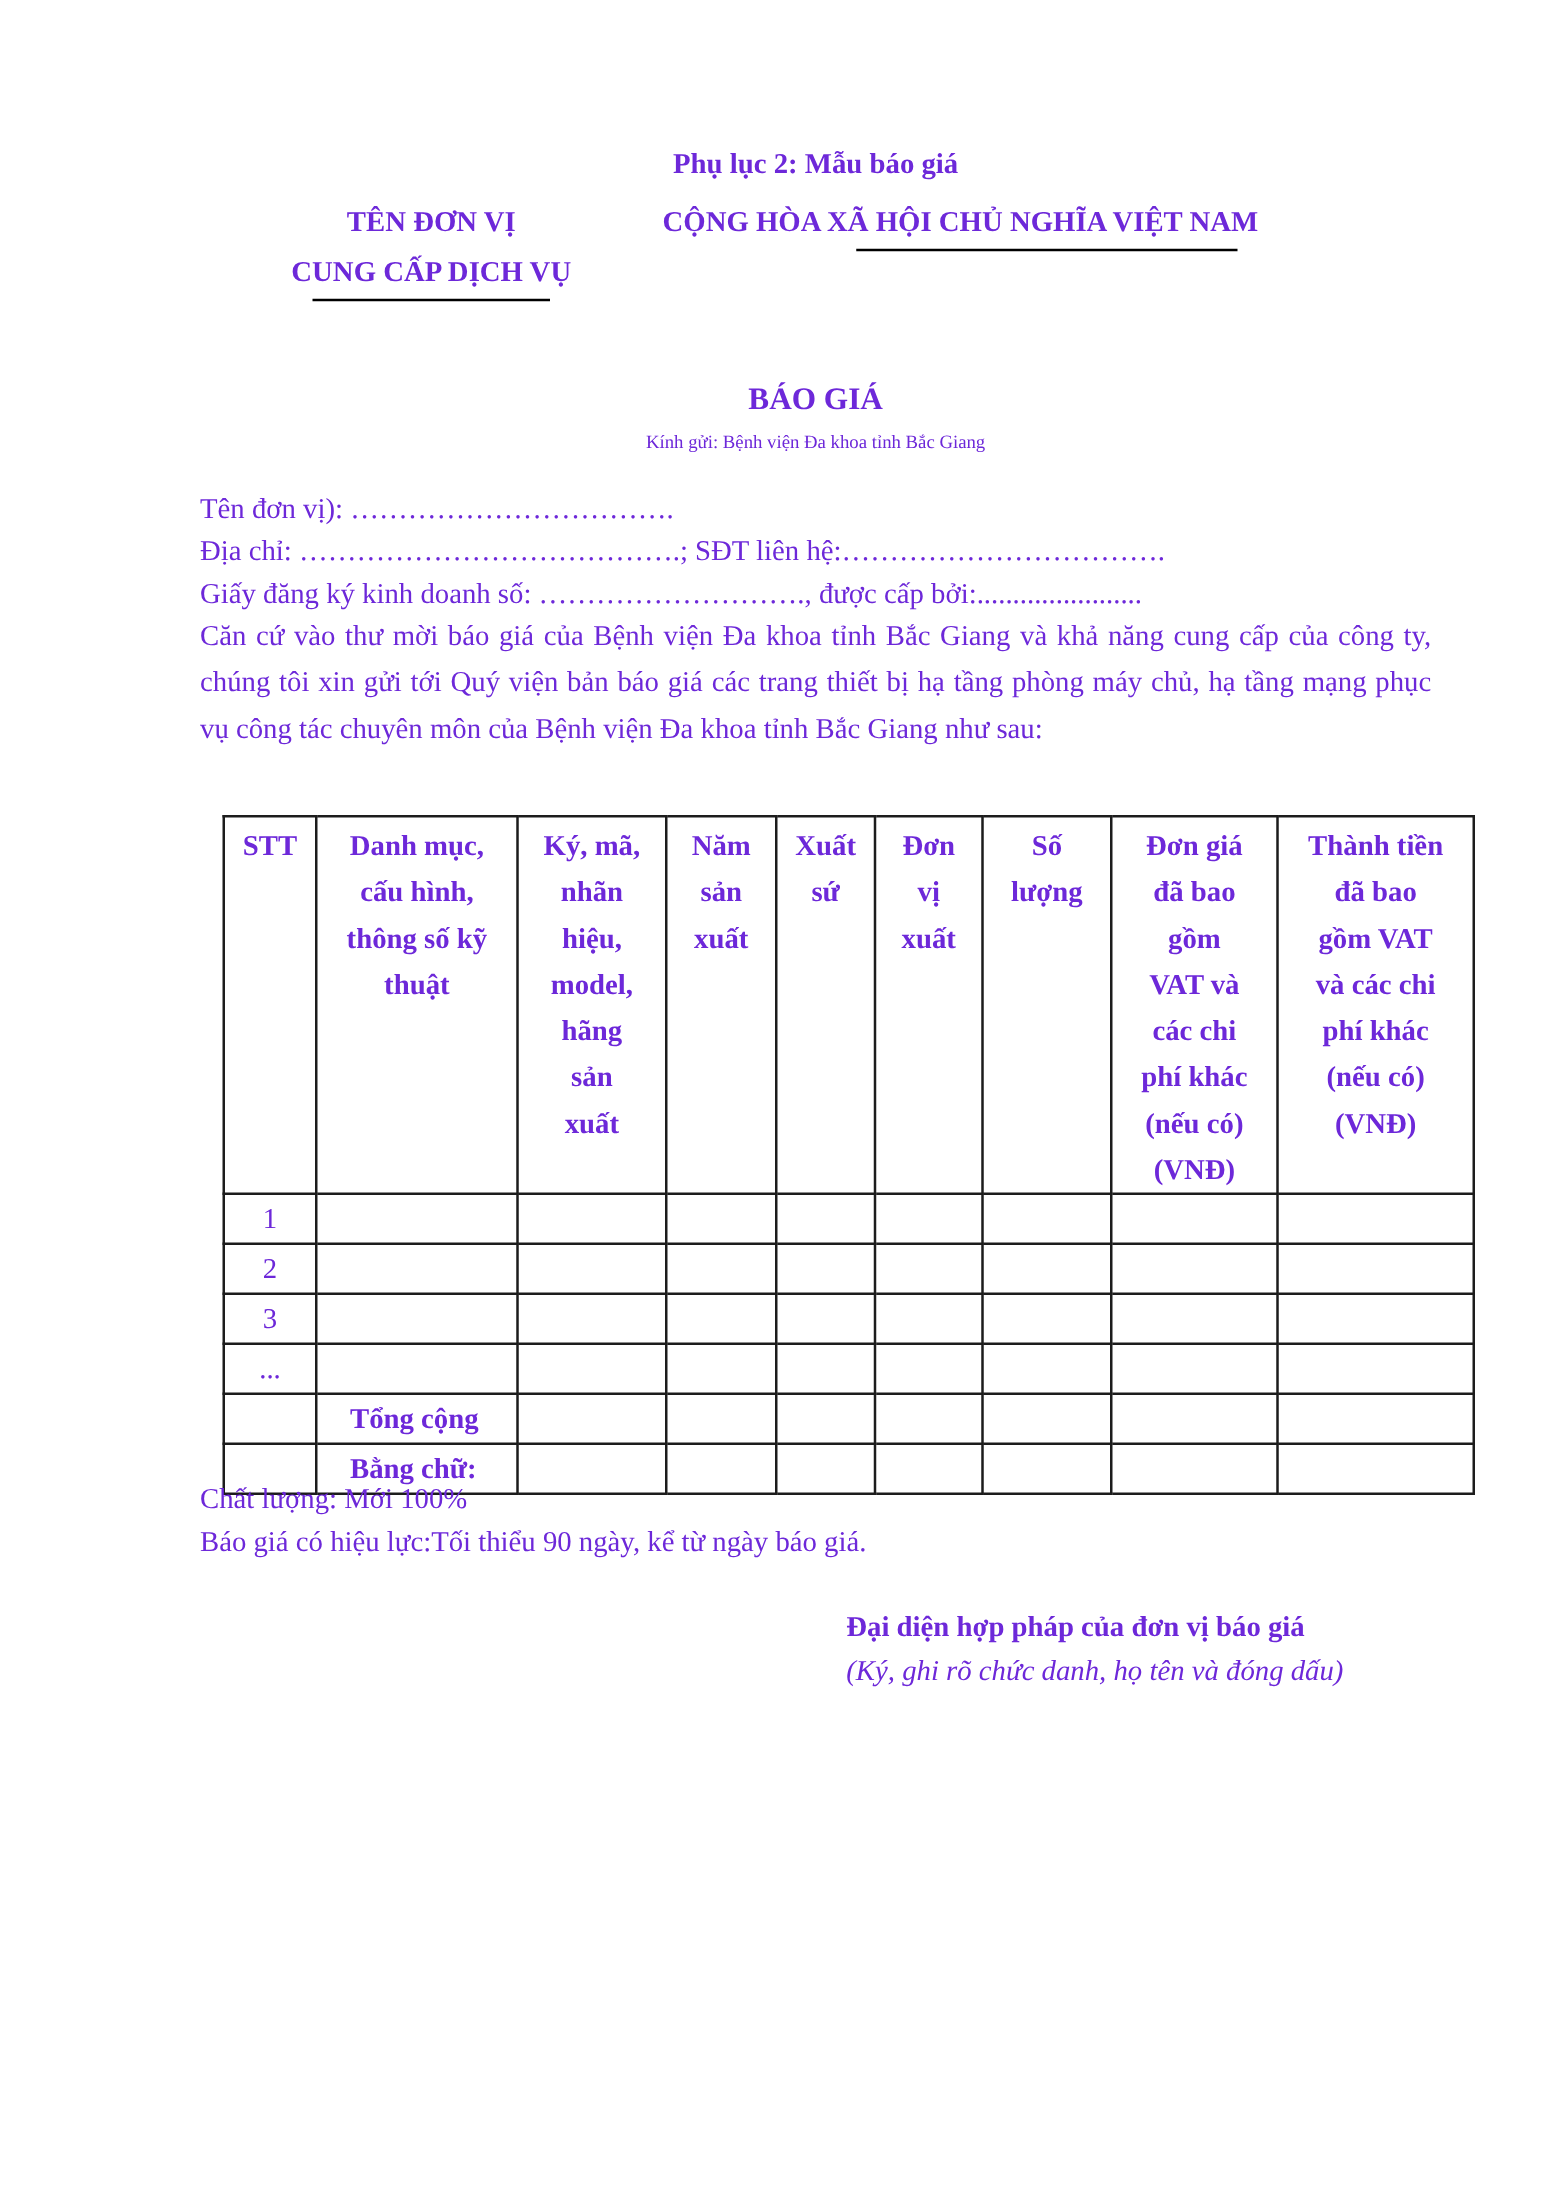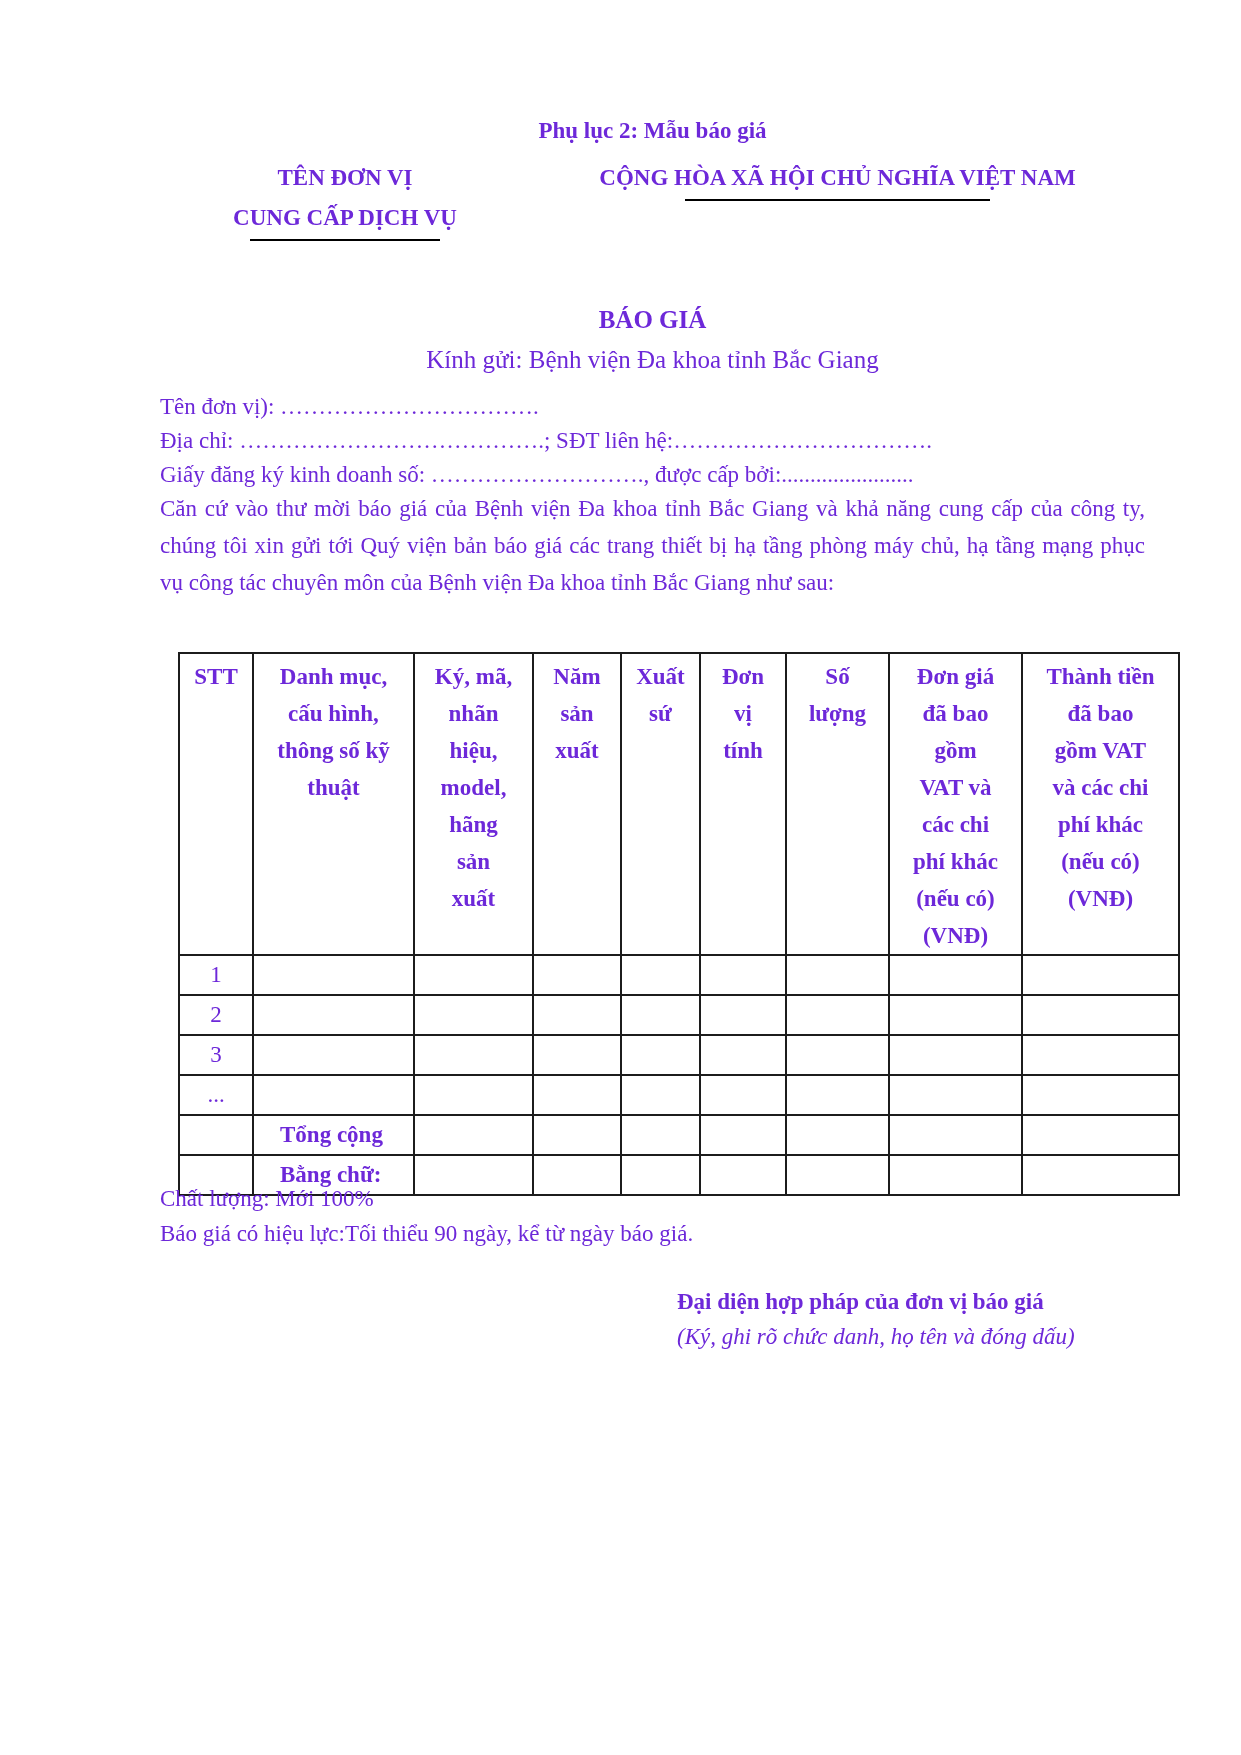--- a/index.html
+++ b/index.html
@@ -21,35 +21,35 @@
     font-weight: bold;
     font-size: 23px;
   }
 
   .letterhead {
     position: absolute;
     top: 158px; left: 160px; width: 985px;
     display: flex;
   }
   .lh-left  { width: 370px; text-align: center; }
-  .lh-right { flex: 1; text-align: center; }
+  .lh-right { flex: 1; }
   .lh-line  { font-weight: bold; font-size: 23px; line-height: 40px; white-space: nowrap; }
   .u-line   { height: 0; border-bottom: 2px solid #000; margin: 1px auto 0 auto; }
   .u-left   { width: 190px; }
   .u-right  { width: 305px; }
 
   .doc-title {
     position: absolute;
     top: 306px; left: 160px; width: 985px;
     text-align: center; font-weight: bold; font-size: 25px;
   }
   .recipient {
     position: absolute;
     top: 346px; left: 160px; width: 985px;
-    text-align: center; font-size: 25px;
+    text-align: center; font-size: 15px;
   }
 
   .form-lines {
     position: absolute;
     top: 390px; left: 160px; width: 990px;
     font-size: 23px; line-height: 34px;
     white-space: nowrap; overflow: hidden;
   }
   .intro-paragraph {
     position: absolute;
@@ -150,21 +150,21 @@
 hãng
 sản
 xuất</th>
         <th>Năm
 sản
 xuất</th>
         <th>Xuất
 sứ</th>
         <th>Đơn
 vị
-tính</th>
+xuất</th>
         <th>Số
 lượng</th>
         <th>Đơn giá
 đã bao
 gồm
 VAT và
 các chi
 phí khác
 (nếu có)
 (VNĐ)</th>

